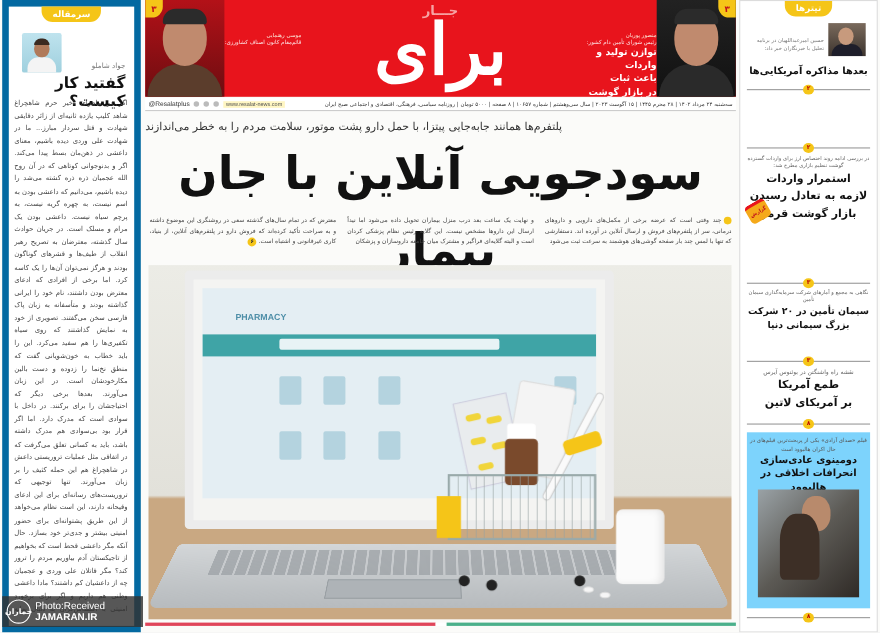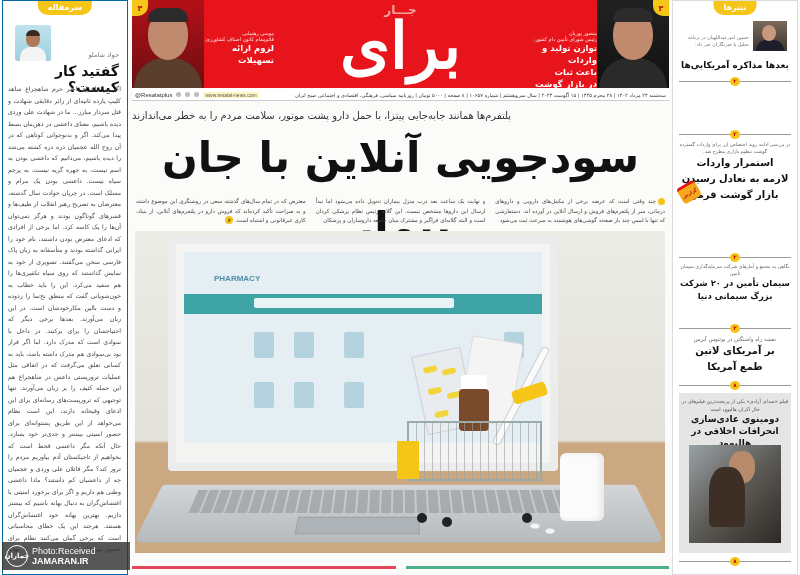--- a/index.html
+++ b/index.html
@@ -1,21 +1,21 @@
 <!DOCTYPE html>
 <html><head>
 <meta charset="utf-8">
 <style>
   * { box-sizing: border-box; margin: 0; padding: 0; }
   html, body { width: 800px; height: 575px; overflow: hidden; background: #f3f3f1; }
   body { font-family: "DejaVu Sans", sans-serif; position: relative; color: #222; }
   .page { position: absolute; left: 0; top: 0; width: 800px; height: 575px; background: #fbfbf9; }
 
   
-  .left-col { position: absolute; left: 2px; top: 0; width: 126px; height: 575px; background: #fff; border: 1px solid #0369a1; direction: rtl; text-align: right; }
+  .left-col { position: absolute; left: 2px; top: 0; width: 126px; height: 575px; background: #fff; border: 6px solid #0369a1; direction: rtl; text-align: right; }
   .badge-tab { position: absolute; top: 0; left: 50%; transform: translateX(-50%); background: #f5c518; color: #fff; font-size: 8px; font-weight: bold; padding: 2px 10px 3px; border-radius: 0 0 10px 10px; white-space: nowrap; }
   .author-photo { position: absolute; top: 24px; left: 12px; width: 36px; height: 36px; background: linear-gradient(180deg,#bfe3ee 0%, #9fd0de 100%); border-radius: 2px; overflow: hidden; }
   .author-photo .head { position: absolute; left: 11px; top: 6px; width: 14px; height: 16px; background: #b07a5a; border-radius: 50% 50% 45% 45%; }
   .author-photo .hair { position: absolute; left: 11px; top: 5px; width: 14px; height: 6px; background: #3b2a20; border-radius: 7px 7px 0 0; }
   .author-photo .body { position: absolute; left: 5px; top: 22px; width: 26px; height: 16px; background: #f4f4f4; border-radius: 10px 10px 0 0; }
   .author-name { position: absolute; top: 50px; right: 8px; font-size: 6.5px; color: #777; }
   .editorial-title { position: absolute; top: 62px; right: 8px; font-size: 14px; font-weight: bold; color: #111; }
   .editorial-body { position: absolute; top: 82px; right: 6px; left: 5px; font-size: 6.2px; line-height: 11.5px; color: #444; text-align: justify; height: 470px; overflow: hidden; }
 
   .watermark { position: absolute; left: 2px; top: 542px; width: 128px; height: 28px; background: rgba(50,50,50,0.82); color: #fff; display: flex; align-items: center; gap: 4px; padding-left: 4px; }
@@ -54,21 +54,21 @@
 
   
   .main { position: absolute; left: 132px; top: 103px; width: 537px; height: 472px; direction: rtl; }
   .kicker { position: absolute; top: 7px; left: 0; right: 0; text-align: left; font-size: 10px; color: #333; }
   .headline { position: absolute; top: 20px; left: 0; right: 0; text-align: center; font-size: 42px; font-weight: 900; color: #111; letter-spacing: -1px; line-height: 70px; font-family: "DejaVu Sans", sans-serif; }
   .lead-cols { position: absolute; top: 94px; left: 4px; right: 4px; height: 40px; display: flex; gap: 10px; }
   .lead-col { flex: 1; font-size: 5.5px; line-height: 9.5px; color: #444; text-align: justify; position: relative; }
   .bullet { display:inline-block; width:7px; height:7px; border-radius:50%; background:#f5c518; vertical-align: middle; margin-left: 2px; }
   .page-ref { display:inline-block; width:8px; height:8px; border-radius:50%; background:#f5c518; color:#333; font-size:5px; text-align:center; line-height:8px; font-weight:bold; }
 
-  .photo { position: absolute; top: 128px; left: 3px; width: 530px; height: 322px; background: linear-gradient(180deg,#ecece6 0%, #e2e1da 65%, #c9a882 66%, #c9a882 100%); overflow: hidden; direction: ltr; padding-left: 24px; }
+  .photo { position: absolute; top: 138px; left: 3px; width: 530px; height: 322px; background: linear-gradient(180deg,#ecece6 0%, #e2e1da 65%, #c9a882 66%, #c9a882 100%); overflow: hidden; direction: ltr; padding-left: 24px; }
   .laptop-screen { position: absolute; left: 33px; top: 5px; width: 390px; height: 235px; background: #f4f4f2; border: 8px solid #ececec; border-radius: 4px; }
   .laptop-display { position: absolute; left: 8px; top: 8px; right: 8px; bottom: 20px; background: #e4eef3; overflow: hidden; }
   .disp-brand { position: absolute; left: 30px; top: 22px; font-family: "Liberation Sans", sans-serif; font-size: 8px; font-weight: bold; color: #4f8fa8; }
   .disp-bar { position: absolute; left: 0; right: 0; top: 42px; height: 20px; background: #3fa4a6; }
   .disp-search { position: absolute; left: 70px; top: 46px; width: 200px; height: 10px; background: #e8f3f5; border-radius: 2px; }
   .disp-item { position: absolute; width: 20px; height: 26px; background: #9fc7d6; border-radius: 2px; opacity: 0.7; }
   .laptop-base { position: absolute; left: 14px; top: 250px; width: 500px; height: 62px; background: linear-gradient(180deg,#d3d6d8 0%, #b7bbbe 100%); border-radius: 3px 3px 8px 8px; transform: perspective(200px) rotateX(22deg); }
   .keys { position: absolute; left: 40px; top: 6px; width: 380px; height: 26px; background: repeating-linear-gradient(90deg,#9ea3a7 0 10px,#c6c9cc 10px 12px); opacity: 0.8; }
   .touchpad { position: absolute; left: 150px; top: 36px; width: 120px; height: 18px; background: #aeb3b7; border: 1px solid #9aa0a4; }
   .cart { position: absolute; left: 262px; top: 100px; width: 150px; height: 190px; }
@@ -97,21 +97,21 @@
   .brief-photo .face { position: absolute; left: 9px; top: 4px; width: 14px; height: 16px; background: #c79a7d; border-radius: 50%; }
   .brief-photo .suit { position: absolute; left: 3px; top: 19px; width: 28px; height: 14px; background: #1e1e2a; border-radius: 10px 10px 0 0; }
   .brief-caption { position: absolute; top: 33px; right: 48px; width: 70px; font-size: 4.8px; line-height: 7px; color: #777; text-align: right; }
   .brief { position: absolute; left: 4px; right: 4px; text-align: center; }
   .brief .pre { font-size: 5.5px; color: #666; line-height: 8px; }
   .brief .title { font-weight: bold; color: #111; }
   .sep { position: absolute; left: 6px; right: 6px; height: 9px; }
   .sep .line { position: absolute; left: 0; right: 0; top: 4px; height: 1px; background: #999; }
   .sep .num { position: absolute; left: 50%; top: 0; transform: translateX(-50%); width: 10px; height: 9px; border-radius: 50%; background: #f5c518; color: #b00; font-size: 5.5px; font-weight: bold; line-height: 9px; text-align: center; }
   .ribbon { position: absolute; top: 182px; left: 6px; width: 20px; height: 18px; background: #f5a91a; color: #c0101a; font-size: 4.5px; font-weight: bold; border-radius: 4px; transform: rotate(-30deg); display:flex; align-items:center; justify-content:center; border-top: 3px solid #e8141c; }
-  .yellow-box { position: absolute; left: 6px; right: 6px; top: 420px; height: 132px; background: #e5e5e5; text-align: center; }
+  .yellow-box { position: absolute; left: 6px; right: 6px; top: 420px; height: 132px; background: #7dd3fc; text-align: center; }
   .yellow-box .pre { font-size: 5px; color: #555; line-height: 8px; padding-top: 4px; }
   .yellow-box .title { font-size: 9px; font-weight: bold; line-height: 12px; color: #111; }
   .movie-photo { position: absolute; left: 10px; right: 10px; top: 43px; height: 82px; background: linear-gradient(135deg,#9aa2a6 0%,#5c5a55 50%,#2f2a26 100%); overflow: hidden; }
   .movie-photo .man { position: absolute; left: 40px; top: 6px; width: 26px; height: 32px; background: #b88a6c; border-radius: 45%; }
   .movie-photo .girl { position: absolute; left: 20px; top: 22px; width: 36px; height: 60px; background: #3d2f26; border-radius: 40% 40% 10% 10%; }
 </style>
 </head>
 <body>
 
 <div class="page">
@@ -139,21 +139,20 @@
   <div class="masthead">
     <div class="mast-person left">
       <div class="suit"></div>
         <div class="face"></div>
         <div class="hair"></div>
     </div>
     <div class="corner-num left">۳</div>
     <div class="mast-caption left">
       <div class="name">موسی رهنمایی</div>
       <div class="role">قائم‌مقام کانون اصناف کشاورزی:</div>
-      <div class="head">لزوم ارائه تسهیلات</div>
 
     </div>
 
     <div class="logo-small">جـــار</div>
     <div class="logo-main">برای</div>
 
     <div class="mast-caption right">
       <div class="name">منصور پوریان</div>
       <div class="role">رئیس شورای تأمین دام کشور:</div>
       <div class="head">توازن تولید و واردات</div>
@@ -282,22 +281,22 @@
       <div class="title" style="font-size:8.5px;line-height:13px;">سیمان تأمین در ۲۰ شرکت</div>
       <div class="title" style="font-size:8.5px;line-height:13px;">بزرگ سیمانی دنیا</div>
     </div>
     <div class="sep" style="top:323px;">
         <div class="line"></div>
         <div class="num">۳</div>
       </div>
 
     <div class="brief" style="top:334px;">
       <div class="pre">نقشه راه واشنگتن در بوئنوس آیرس</div>
+      <div class="title" style="font-size:10px;line-height:16px;">طمع آمریکا</div>
       <div class="title" style="font-size:10px;line-height:16px;">بر آمریکای لاتین</div>
-      <div class="title" style="font-size:10px;line-height:16px;">طمع آمریکا</div>
     </div>
     <div class="sep" style="top:380px;">
         <div class="line"></div>
         <div class="num">۸</div>
       </div>
 
     <div class="yellow-box" style="top:392px;height:160px;">
       <div class="pre">فیلم «صدای آزادی» یکی از پربحث‌ترین فیلم‌های در حال اکران هالیوود است</div>
       <div class="title">دومینوی عادی‌سازی</div>
       <div class="title">انحرافات اخلاقی در هالیوود</div>

